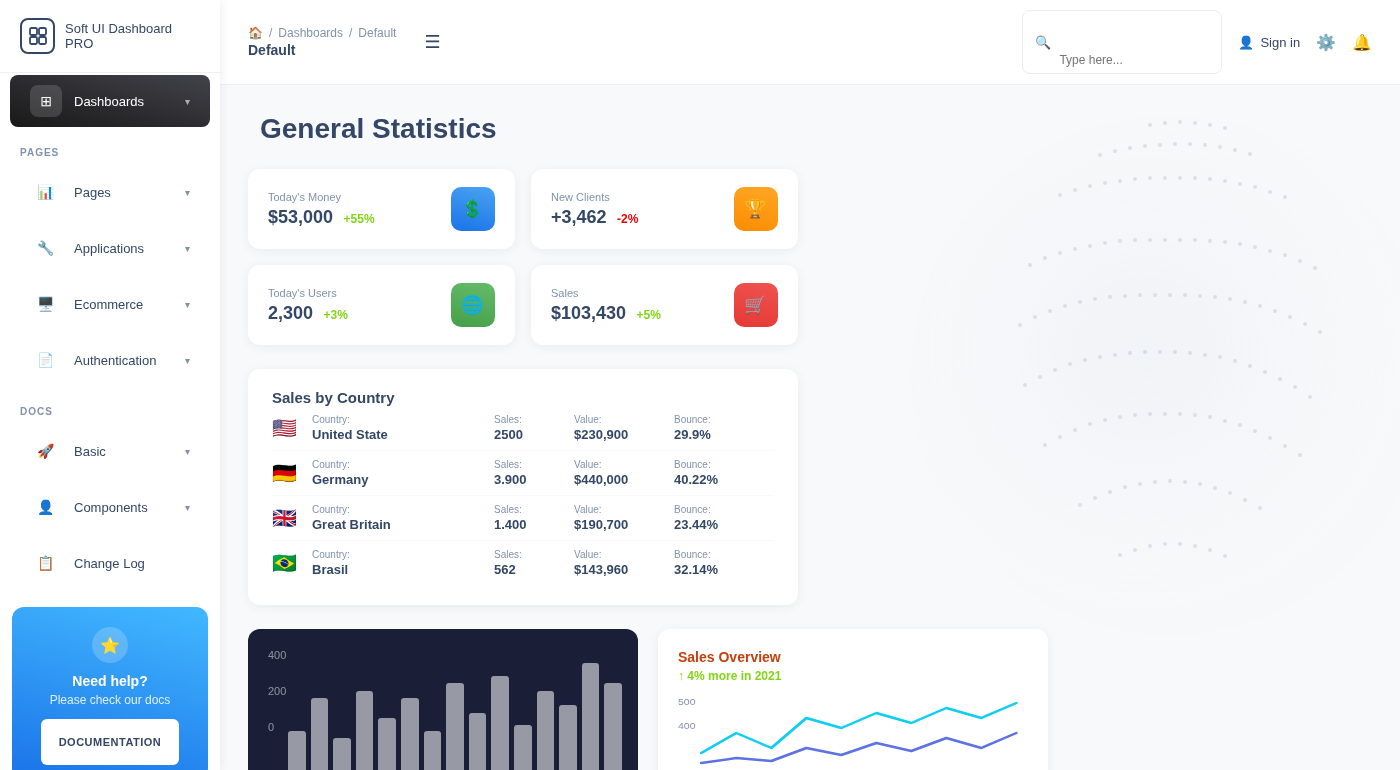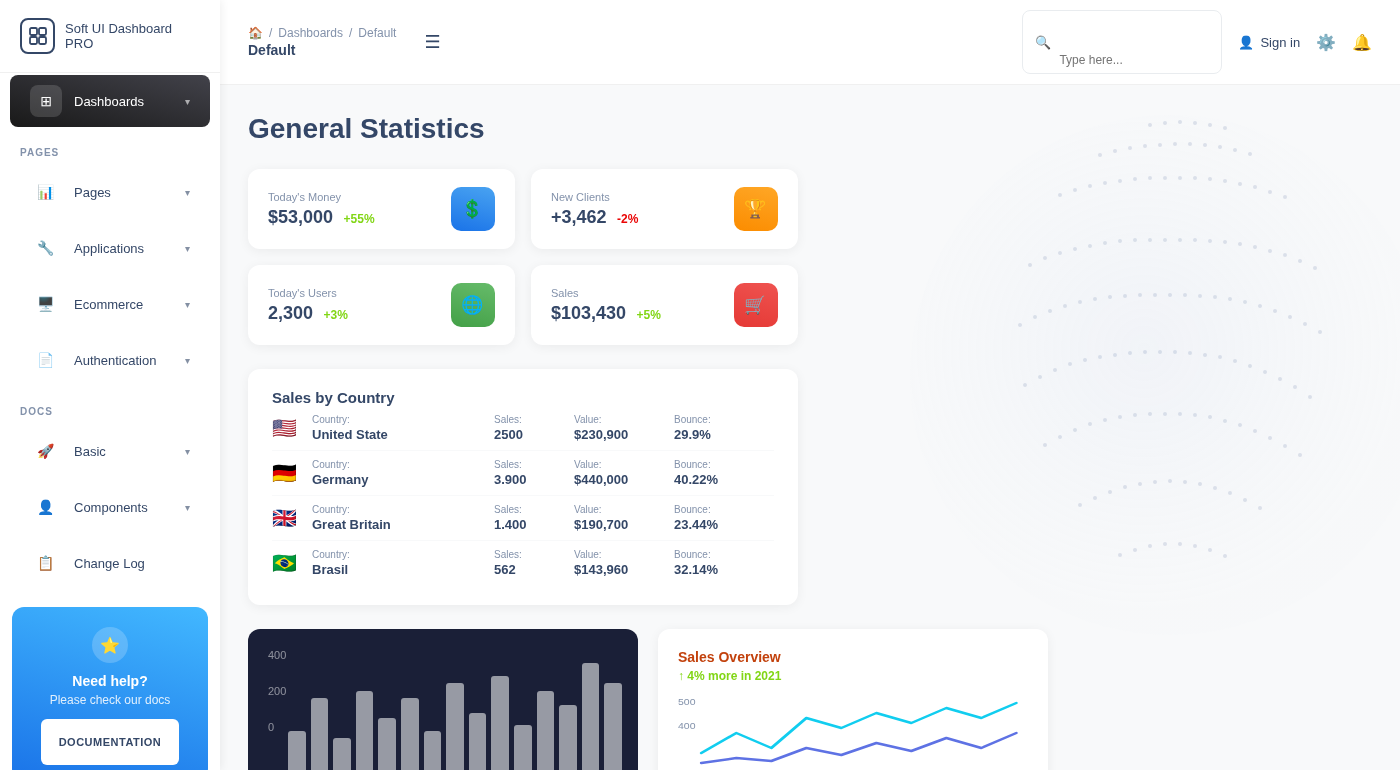--- a/index.html
+++ b/index.html
@@ -155,20 +155,21 @@
     .content {
       flex: 1;
       padding: 28px 28px 0;
       overflow-y: auto;
       position: relative;
     }
 
     .page-title {
       font-size: 28px; font-weight: 700; color: #344767;
       margin-bottom: 24px;
+      margin-left: 12px;
     }
 
     
     .stats-grid {
       display: grid;
       grid-template-columns: 1fr 1fr;
       gap: 16px;
       max-width: 550px;
       margin-bottom: 24px;
     }

